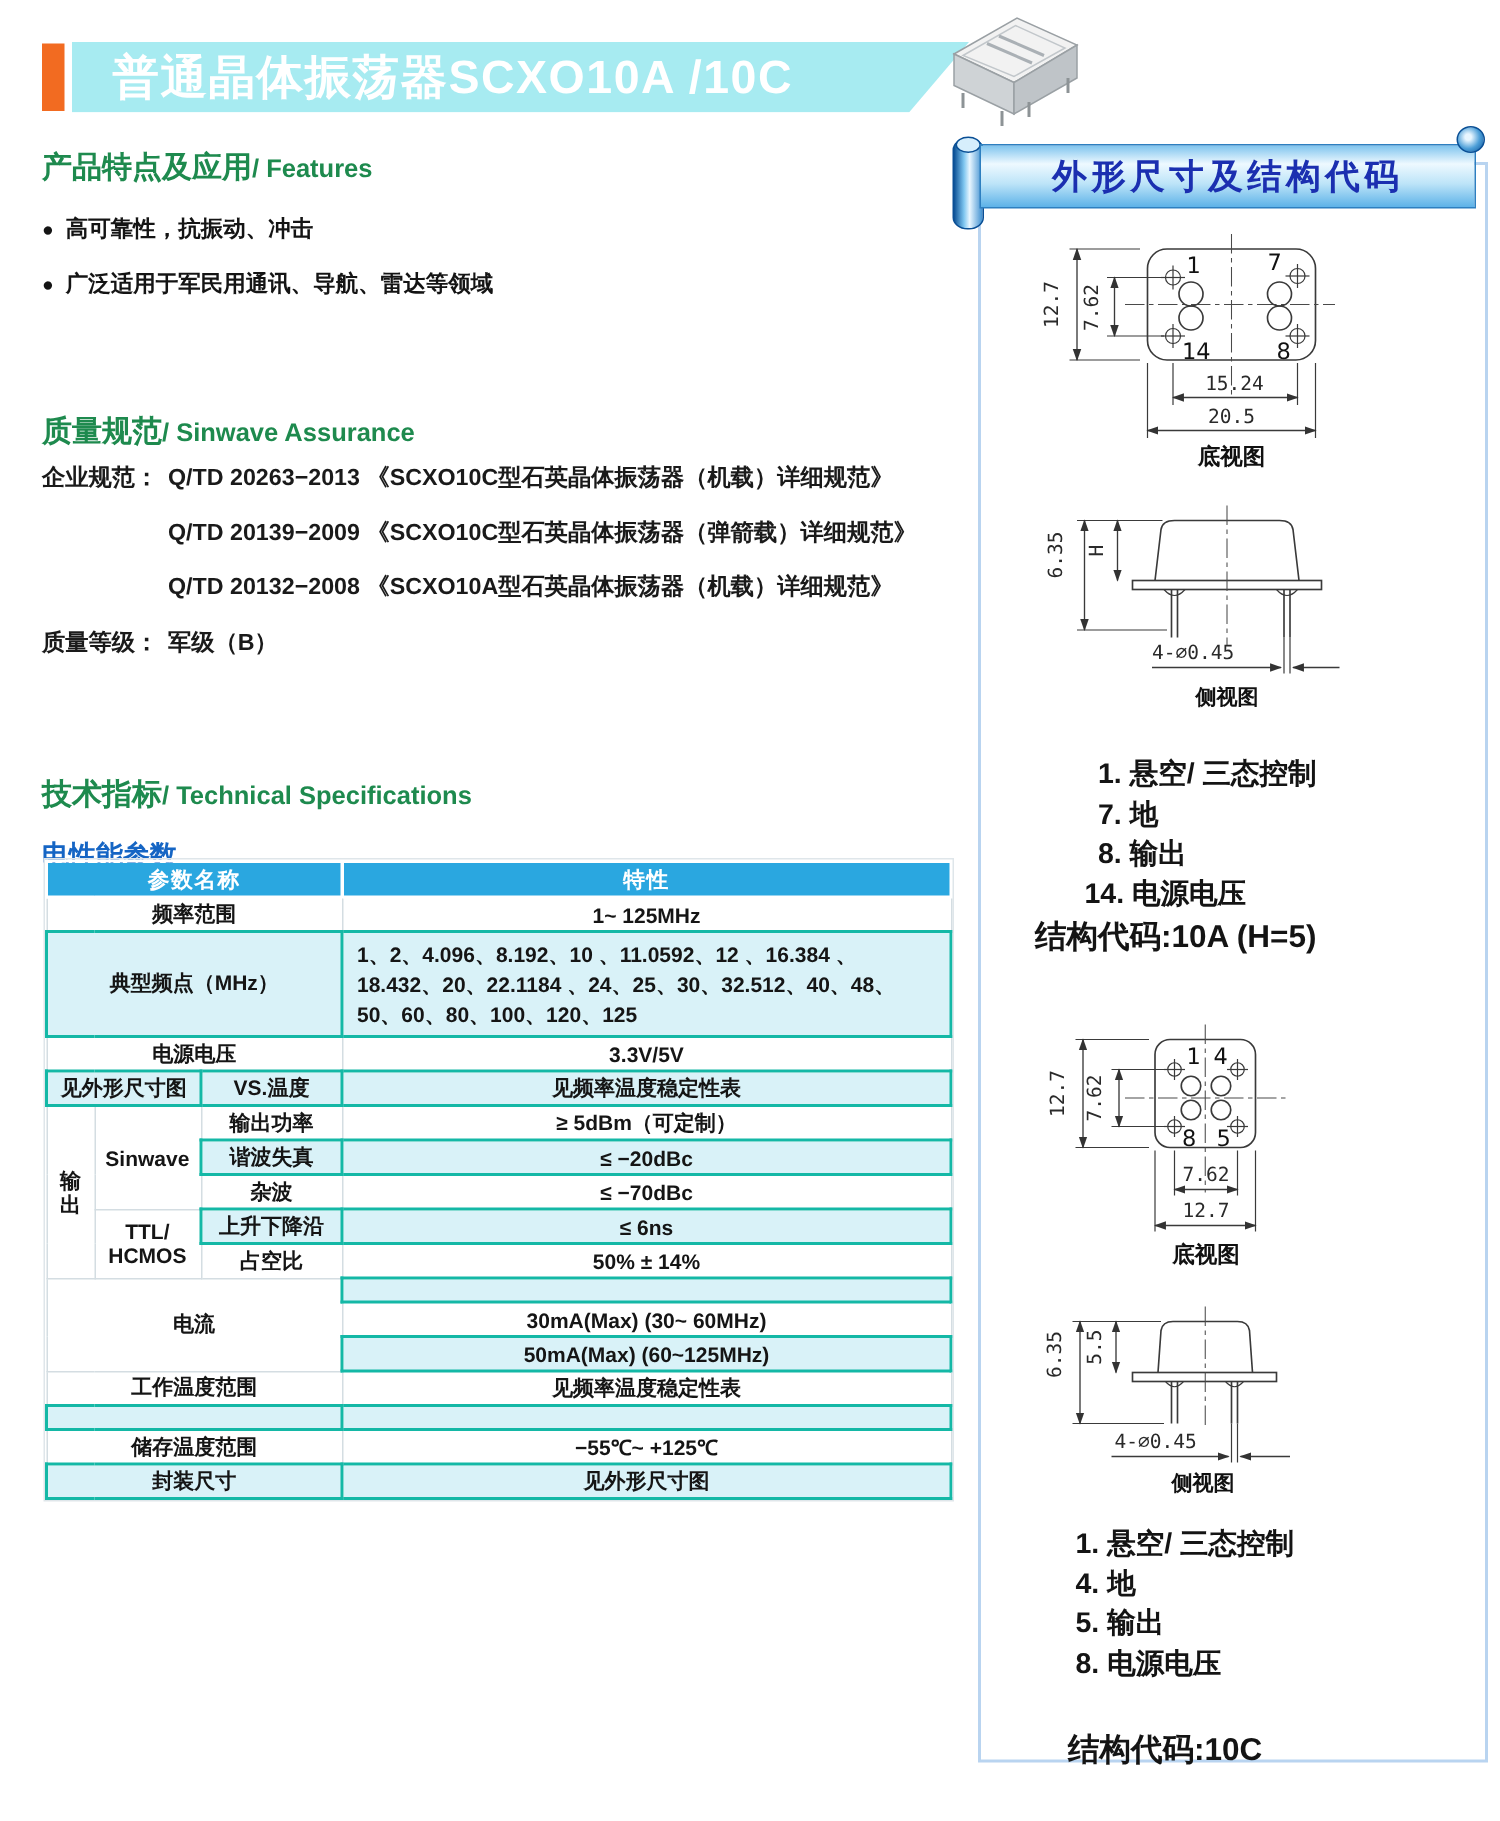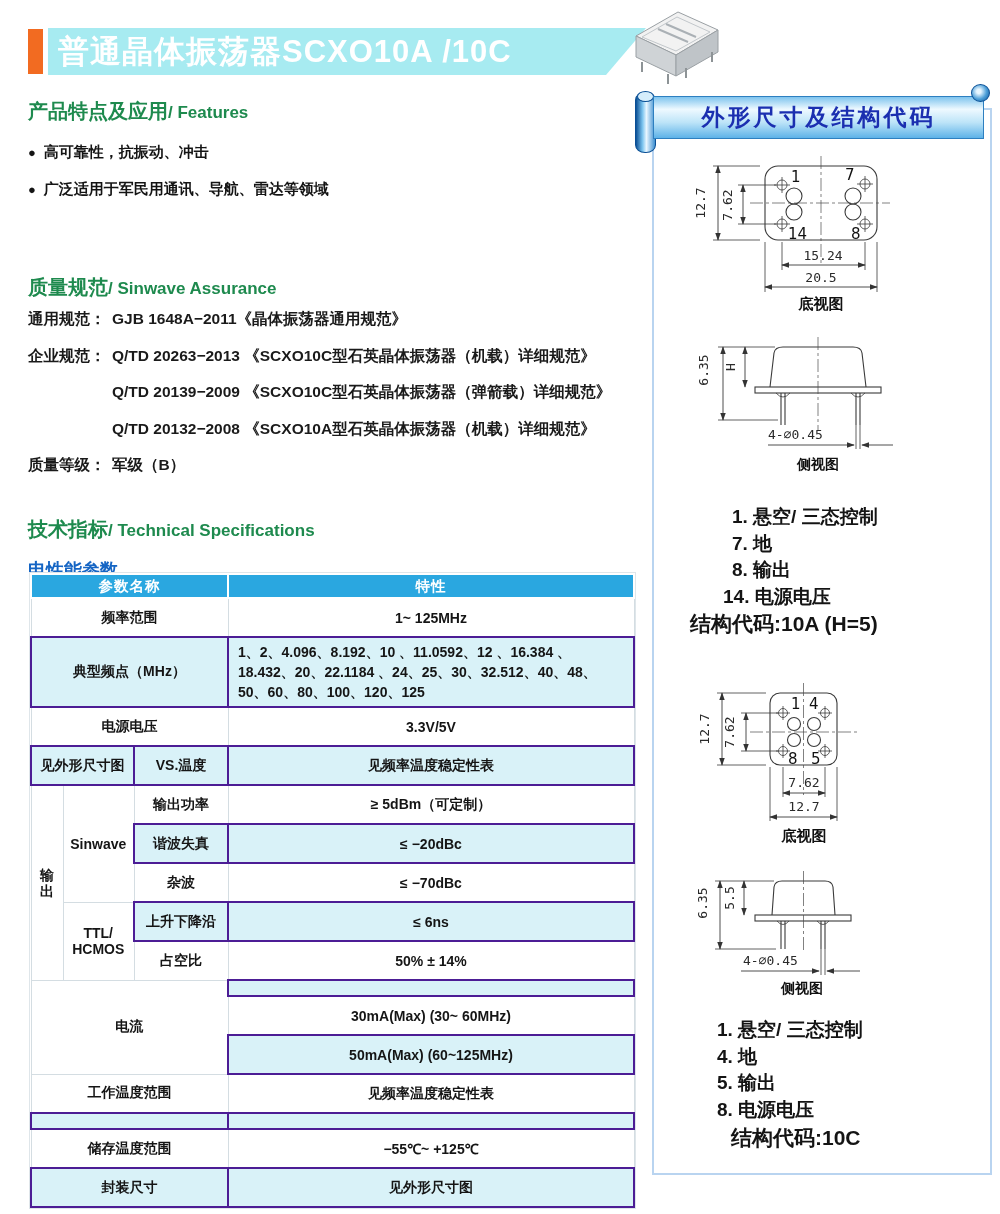--- a/index.html
+++ b/index.html
@@ -3,21 +3,21 @@
 <meta charset="utf-8">
 <style>
   * { margin:0; padding:0; box-sizing:border-box; }
   body { background:#fff; font-family:"Liberation Sans", sans-serif; }
   .page { position:relative; width:1000px; height:1214px; background:#ffffff; overflow:hidden; }
 
   
   .accent-bar { position:absolute; left:28px; top:29px; width:15px; height:45px; background:#F26B21; }
   .title-banner { position:absolute; left:48px; top:28px; width:598px; height:47px; background:#A7EBF1;
       clip-path:polygon(0 0, 100% 0, calc(100% - 40px) 100%, 0 100%); }
-  .title-banner span { display:block; padding-left:10px; line-height:48px; font-size:31px; font-weight:bold;
+  .title-banner span { display:block; padding-left:27px; line-height:48px; font-size:31px; font-weight:bold;
       color:#ffffff; letter-spacing:1px; white-space:nowrap; }
 
   .product-photo { position:absolute; left:622px; top:2px; }
 
   
   .sec-h { position:absolute; left:28px; white-space:nowrap; }
   .sec-h .zh { font-size:20px; font-weight:bold; color:#1E8A4E; }
   .sec-h .en { font-size:17px; font-weight:bold; color:#1E8A4E; }
   .sub-h { position:absolute; left:28px; font-size:18px; font-weight:bold; color:#1565C4; }
 
@@ -25,24 +25,24 @@
   .bullet::before { content:"●"; margin-right:8px; font-size:13px; }
 
   .q-block { position:absolute; left:28px; top:301px; width:620px; }
   .q-row { font-size:15.5px; font-weight:600; color:#1a1a1a; line-height:36.5px; white-space:nowrap; }
   .q-label { display:inline-block; width:84px; }
 
   
   table.spec { position:absolute; left:30px; top:573px; width:603px; border-collapse:collapse;
       outline:1px solid #dfe6ea; table-layout:fixed; }
   table.spec th, table.spec td { font-size:14px; font-weight:bold; color:#151515; text-align:center;
-      vertical-align:middle; padding:1px 4px; height:39px; overflow:hidden; }
+      vertical-align:middle; padding:1px 4px; height:23px; overflow:hidden; }
   table.spec th { background:#2AA7E0; color:#ffffff; border:2px solid #ffffff; height:24px; font-size:14.5px; letter-spacing:1px; }
   table.spec td { border:1px solid #d4dde2; background:#ffffff; }
-  table.spec td.c { background:#D9F2F8; border:2px solid #4c1d95; }
+  table.spec td.c { background:#D9F2F8; border:2px solid #14b8a6; }
   table.spec tr.tall td { height:66px; }
   table.spec tr.slim td { height:16px; }
   td.lft { text-align:left !important; padding:4px 9px !important; line-height:20px; }
   td.vert { word-break:break-all; line-height:16px; padding:2px 8px; }
   td.wrap { line-height:16px; }
 
   
   .panel-box { position:absolute; left:652px; top:108px; width:340px; height:1067px;
       border:2px solid #B9D4F0; background:#ffffff; }
   .scroll-band { position:absolute; left:653px; top:96px; width:331px; height:43px;
@@ -98,21 +98,20 @@
   <div class="sec-h" style="top:98px;">
     <span class="zh">产品特点及应用</span><span class="en">/ Features</span>
   </div>
   <div class="bullet" style="top:143px;"><span>高可靠性，抗振动、冲击</span></div>
   <div class="bullet" style="top:180px;"><span>广泛适用于军民用通讯、导航、雷达等领域</span></div>
 
   <div class="sec-h" style="top:274px;">
     <span class="zh">质量规范</span><span class="en">/ Sinwave Assurance</span>
   </div>
   <div class="q-block">
-    <div class="q-row"><span class="q-label">通用规范：</span><span>GJB 1648A−2011《晶体振荡器通用规范》</span></div>
     <div class="q-row"><span class="q-label">企业规范：</span><span>Q/TD 20263−2013 《SCXO10C型石英晶体振荡器（机载）详细规范》</span></div>
     <div class="q-row"><span class="q-label"></span><span>Q/TD 20139−2009 《SCXO10C型石英晶体振荡器（弹箭载）详细规范》</span></div>
     <div class="q-row"><span class="q-label"></span><span>Q/TD 20132−2008 《SCXO10A型石英晶体振荡器（机载）详细规范》</span></div>
     <div class="q-row"><span class="q-label">质量等级：</span><span>军级（B）</span></div>
   </div>
 
   <div class="sec-h" style="top:516px;">
     <span class="zh">技术指标</span><span class="en">/ Technical Specifications</span>
   </div>
   <div class="sub-h" style="top:558px;">电性能参数</div>
@@ -355,15 +354,15 @@
     <text class="dt" x="55" y="112">4-∅0.45</text>
     <text class="vlabel" x="114" y="140" text-anchor="middle" style="font-size:14px">侧视图</text>
   </svg>
 
   <div class="pin-list" style="left:717px; top:1017px;">
     <div>1. 悬空/ 三态控制</div>
     <div>4. 地</div>
     <div>5. 输出</div>
     <div>8. 电源电压</div>
   </div>
-  <div class="struct-code" style="left:712px; top:1124px;margin-left:19px;">结构代码:10C</div>
+  <div class="struct-code" style="left:712px; top:1152px;">结构代码:10C</div>
 
 </div>
 
 </body></html>

